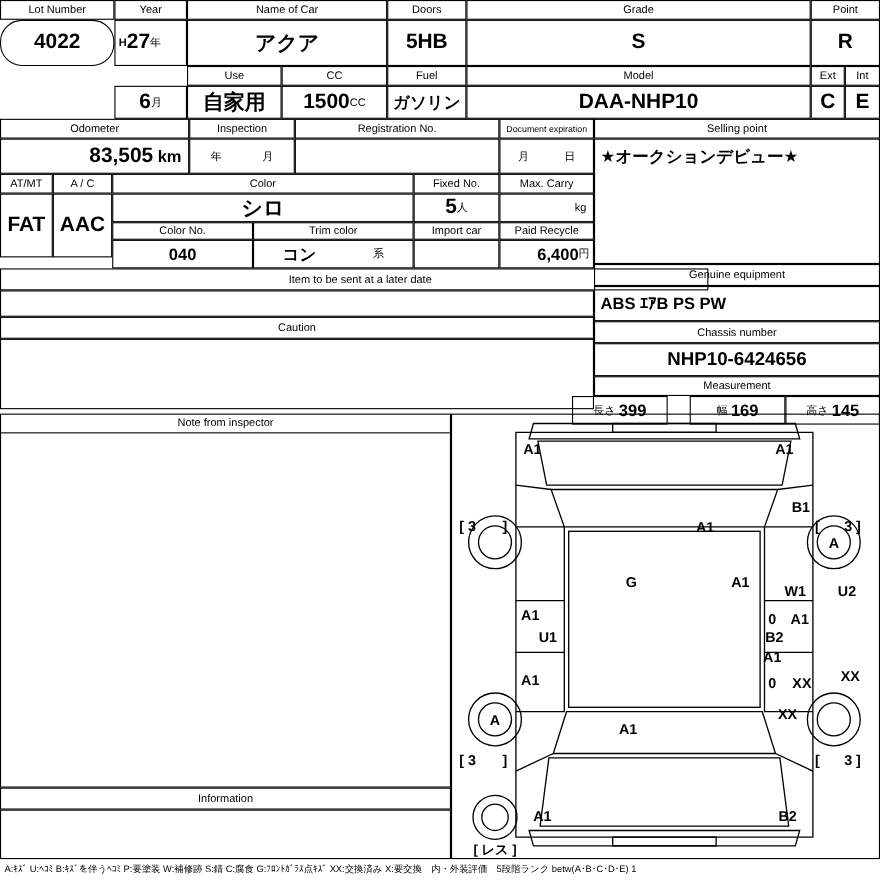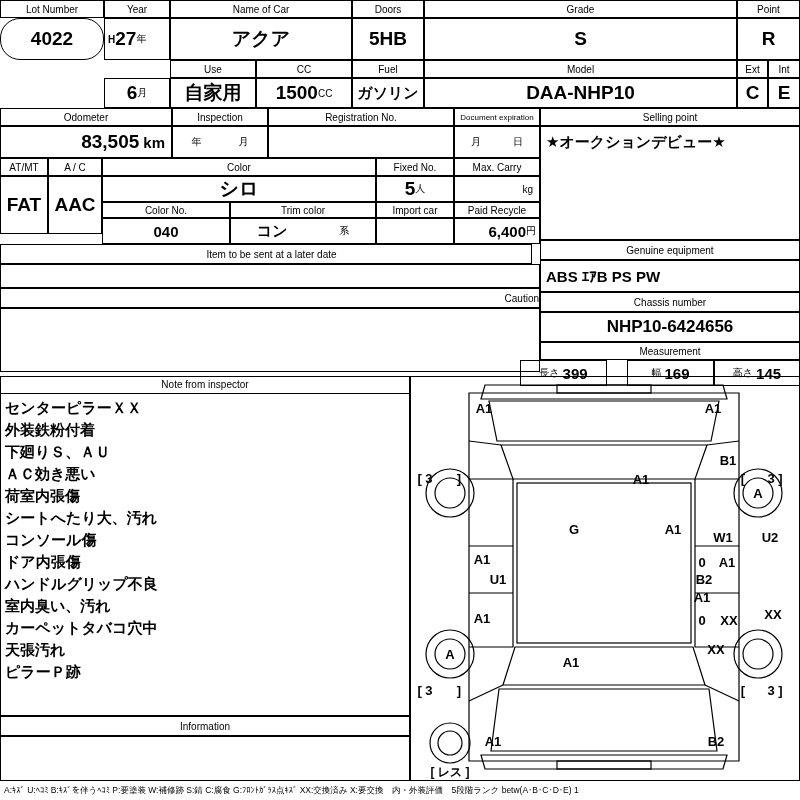--- a/index.html
+++ b/index.html
@@ -198,26 +198,26 @@
   <div class="cell" style="left:230px;top:218px;width:146px;height:26px;justify-content:space-around;">
     <span class="val-sm">コン</span>
       <span class="unit">系</span>
   </div>
   <div class="cell" style="left:376px;top:218px;width:78px;height:26px;"></div>
   <div class="cell" style="left:454px;top:218px;width:86px;height:26px;justify-content:flex-end;padding-right:3px;">
     <span class="val-sm">6,400</span>
       <span class="unit">円</span>
   </div>
 
-  <div class="cell lbl" style="left:0;top:244px;width:532px;height:20px;padding-left:11px;">
+  <div class="cell lbl" style="left:0;top:244px;width:644px;height:20px;padding-left:11px;">
       <span>Item to be sent at a later date</span>
     </div>
   <div class="cell" style="left:0;top:264px;width:540px;height:24px;"></div>
 
-  <div class="cell lbl" style="left:0;top:288px;width:540px;height:20px;justify-content:flex-end;">
+  <div class="cell lbl" style="left:0;top:288px;width:540px;height:20px;">
       <span>Caution</span>
     </div>
   <div class="cell" style="left:0;top:308px;width:540px;height:64px;"></div>
 
   <div class="cell lbl" style="left:540px;top:108px;width:260px;height:18px;">
       <span>Selling point</span>
     </div>
   <div class="cell lbl" style="left:540px;top:240px;width:260px;height:20px;">
       <span>Genuine equipment</span>
     </div>
@@ -250,35 +250,20 @@
       <span class="val-sm">169</span>
   </div>
   <div class="cell" style="left:714px;top:360px;width:86px;height:26px;justify-content:center;">
     <span class="unit">高さ</span>
       <span style="width:3px"></span>
       <span class="val-sm">145</span>
   </div>
 
   <div class="notes" style="left:0;top:376px;width:410px;height:340px;">
     <div class="notes-head">Note from inspector</div>
-    <div class="notes-body">
-      <div>センターピラーＸＸ</div>
-      <div>外装鉄粉付着</div>
-      <div>下廻りＳ、ＡＵ</div>
-      <div>ＡＣ効き悪い</div>
-      <div>荷室内張傷</div>
-      <div>シートへたり大、汚れ</div>
-      <div>コンソール傷</div>
-      <div>ドア内張傷</div>
-      <div>ハンドルグリップ不良</div>
-      <div>室内臭い、汚れ</div>
-      <div>カーペットタバコ穴中</div>
-      <div>天張汚れ</div>
-      <div>ピラーＰ跡</div>
-    </div>
   </div>
 
   <div class="cell lbl" style="left:0;top:716px;width:410px;height:20px;">
       <span>Information</span>
     </div>
   <div class="cell" style="left:0;top:736px;width:410px;height:45px;"></div>
 
   <div class="diagram" style="left:410px;top:376px;width:390px;height:405px;">
     <svg width="388" height="403" viewBox="410 376 388 403" style="position:absolute;left:0;top:0;">
       <g fill="none" stroke="#000" stroke-width="1.2">

